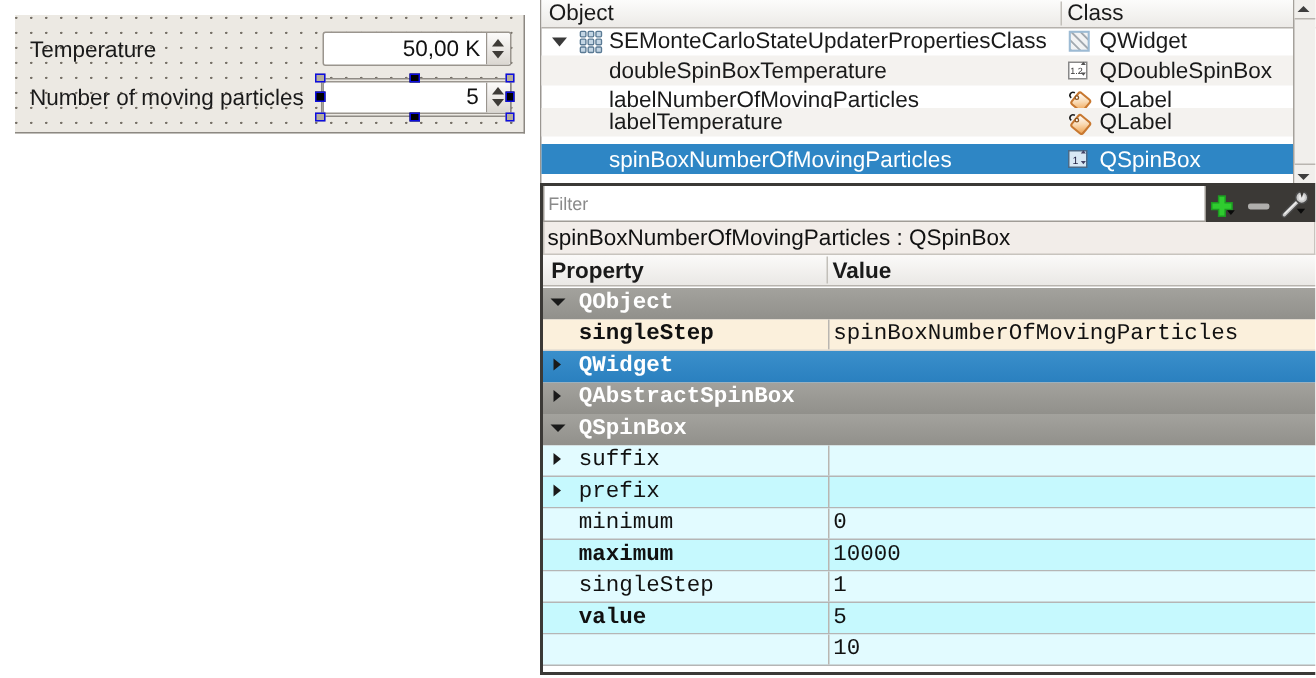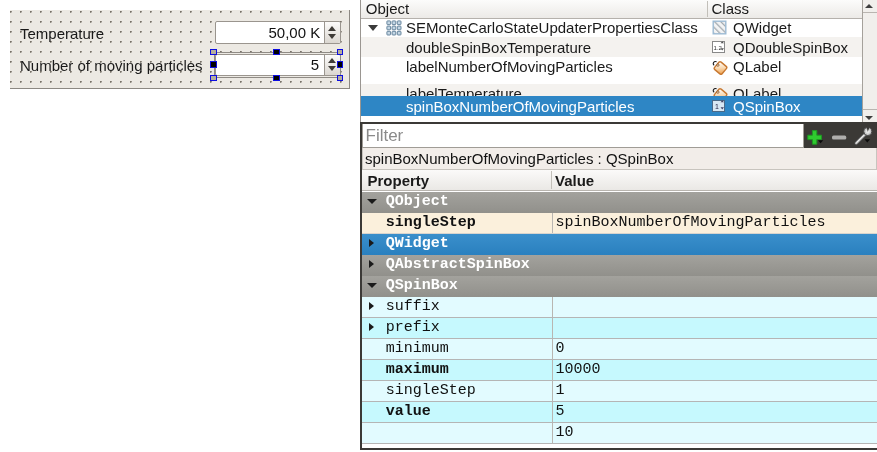--- a/index.html
+++ b/index.html
@@ -39,21 +39,21 @@
 .sel { background:#2E86C5; color:#fff; }
 .texp { position:absolute; left:7px; top:7px; width:0; height:0; border-left:5.5px solid transparent; border-right:5.5px solid transparent; border-top:6.3px solid #3A3A3A; }
 
 #sbar { position:absolute; left:501.3px; top:0; width:14.7px; height:122.3px; background:#F1EFEC; border-left:1px solid #A5A19B; }
 .sbtn2 { position:absolute; left:0; width:100%; height:13px; background:#F1EFEC; }
 .sarr-up { position:absolute; left:1.5px; top:4.4px; width:0; height:0; border-left:4.5px solid transparent; border-right:4.5px solid transparent; border-bottom:4.5px solid #3E3E3E; }
 .sarr-dn { position:absolute; left:1.5px; top:5.4px; width:0; height:0; border-left:4.5px solid transparent; border-right:4.5px solid transparent; border-top:4.5px solid #3E3E3E; }
 
 #prop { left:360px; top:122.3px; width:517px; height:327.7px; background:#fff; border:2px solid #3B3936; border-right:none; border-top:2.5px solid #3B3936; }
 #filter { position:absolute; left:0; top:0; width:442px; height:24px; background:#fff; border:1px solid #A09C96; border-top:none; }
-#filter span { position:absolute; left:2.5px; top:0; height:100%; display:flex; align-items:center; font-size:17px; color:#8a8a8a; }
+#filter span { position:absolute; left:2.5px; top:0; height:100%; display:flex; align-items:center; font-size:12px; color:#8a8a8a; }
 #ftool { position:absolute; left:442px; top:0; width:73px; height:24px; background:#3B3936; }
 #classbar { position:absolute; left:0; top:24px; width:515px; height:22px; background:#F2EDE9; border:1px solid #C8C4BE; border-top:none; }
 #classbar span { position:absolute; left:2px; top:0; height:100%; display:flex; align-items:center; font-size:15px; color:#111; }
 #phead { position:absolute; left:0; top:46px; width:515px; height:21px; background:linear-gradient(#FBFAF9,#EAE8E5); border-bottom:1px solid #B8B4AE; }
 #phead .ht { position:absolute; top:0; height:20px; display:flex; align-items:center; font-size:15px; color:#1A1A1A;font-weight:bold; }
 #psep { position:absolute; left:189px; top:1px; height:18px; width:1px; background:#C2BFB9; }
 .prow { position:absolute; left:0; width:515px; height:21px; font-size:15px; color:#111;font-family:Liberation Mono, monospace; }
 .prow .nm { position:absolute; left:23.8px; top:0; height:20px; display:flex; align-items:center; }
 .prow .vl { position:absolute; left:193.5px; top:0; height:20px; display:flex; align-items:center; }
 .prow .vsep { position:absolute; left:189.5px; top:0; height:20px; width:1px; background:#B9B6B1; }
@@ -153,21 +153,21 @@
             </linearGradient>
           </defs>
         <path d="M2.2 6.2 C 0.2 4.8 1.8 1.6 4.6 2.8" fill="none" stroke="#1A1A1A" stroke-width="1.1"></path>
         <g transform="rotate(40 8.5 9)">
             <rect x="3.6" y="4.1" width="9.8" height="9.8" rx="1.6" fill="url(#tg)" stroke="#C87830" stroke-width="1.4"></rect>
           </g>
         <circle cx="5.9" cy="6.1" r="1.15" fill="#fff" stroke="#8A5420" stroke-width="0.9"></circle>
       </svg>
       <div class="cname">QLabel</div>
     </div>
-    <div class="trow alt" style="top:84px; height:19.2px;">
+    <div class="trow alt" style="top:72px; height:19.2px;">
       <div class="oname">labelTemperature</div>
       <svg class="cicon" style="top:2px;" width="16" height="16" viewBox="0 0 16 16">
         <defs>
             <linearGradient id="tg" x1="0" y1="0" x2="1" y2="1">
               <stop offset="0.05" stop-color="#FFFFFF"></stop>
               <stop offset="0.5" stop-color="#F9D9B2"></stop>
               <stop offset="1" stop-color="#EE9A40"></stop>
             </linearGradient>
           </defs>
         <path d="M2.2 6.2 C 0.2 4.8 1.8 1.6 4.6 2.8" fill="none" stroke="#1A1A1A" stroke-width="1.1"></path>

